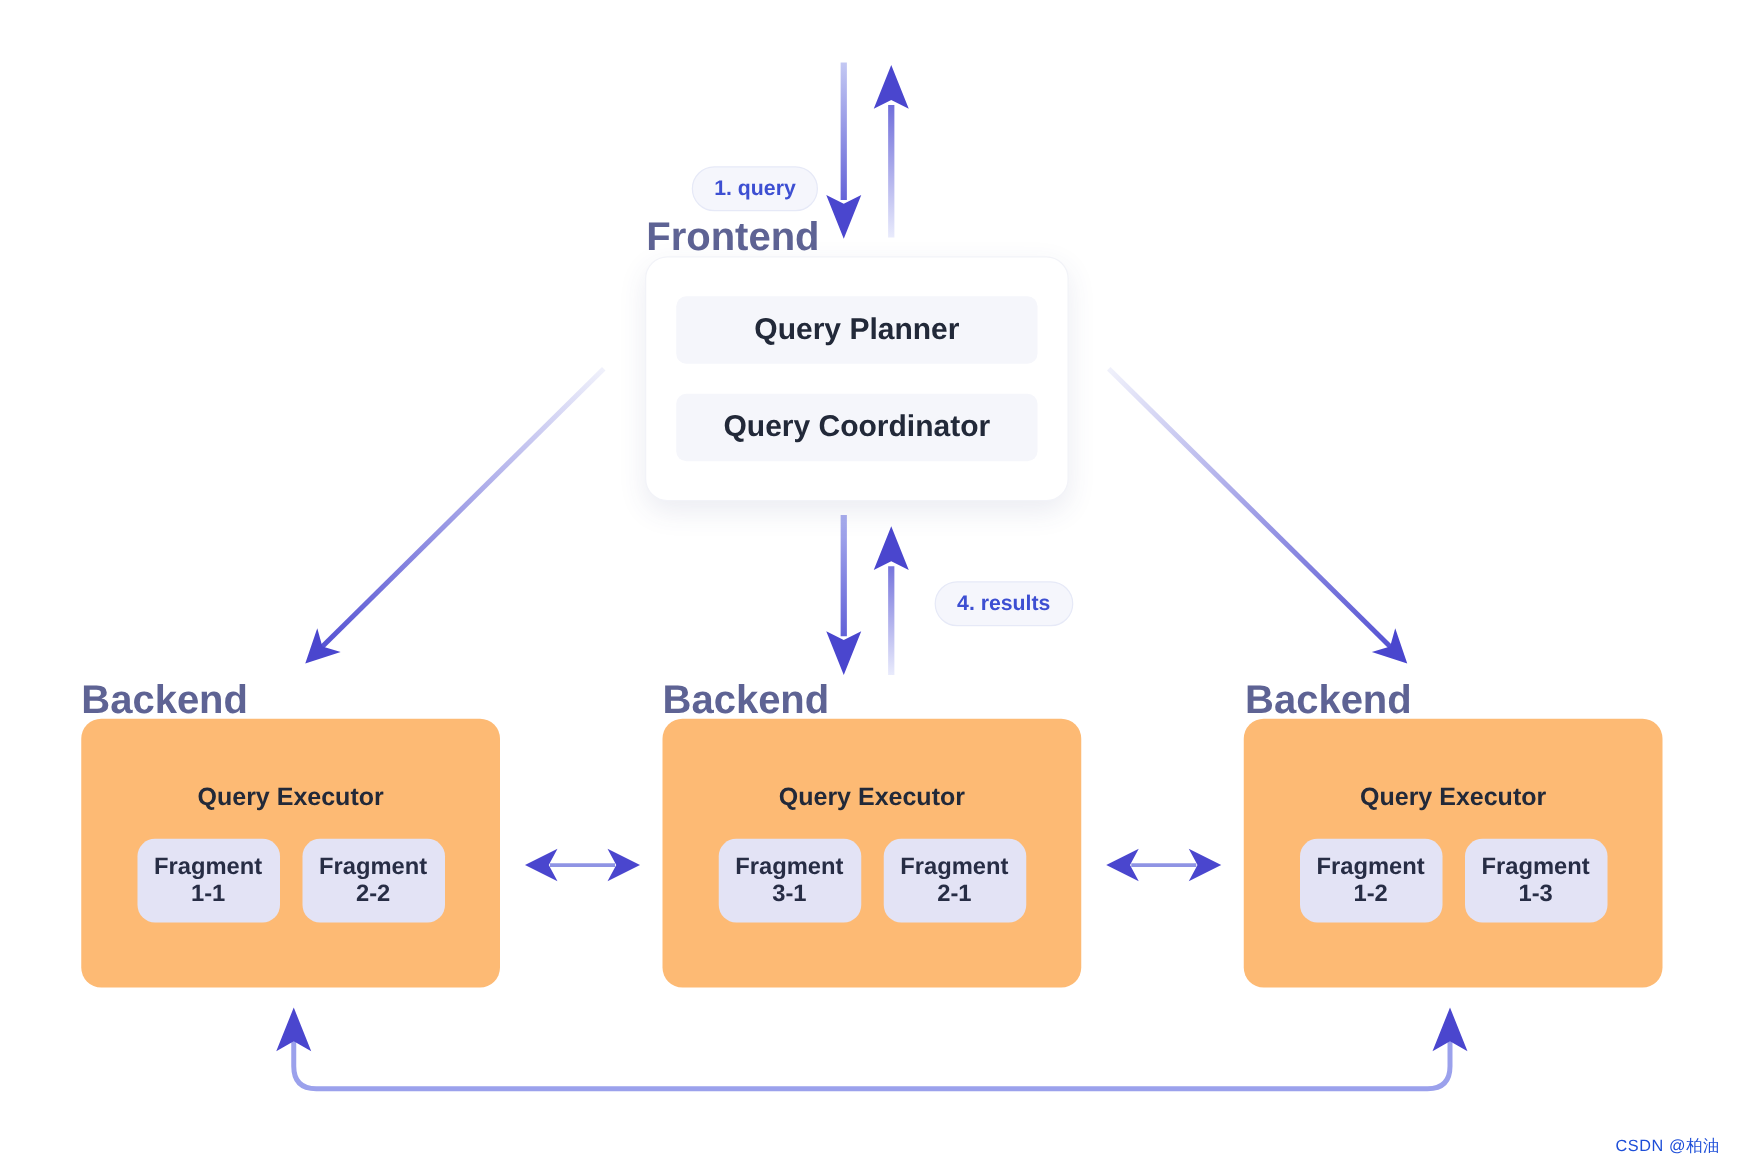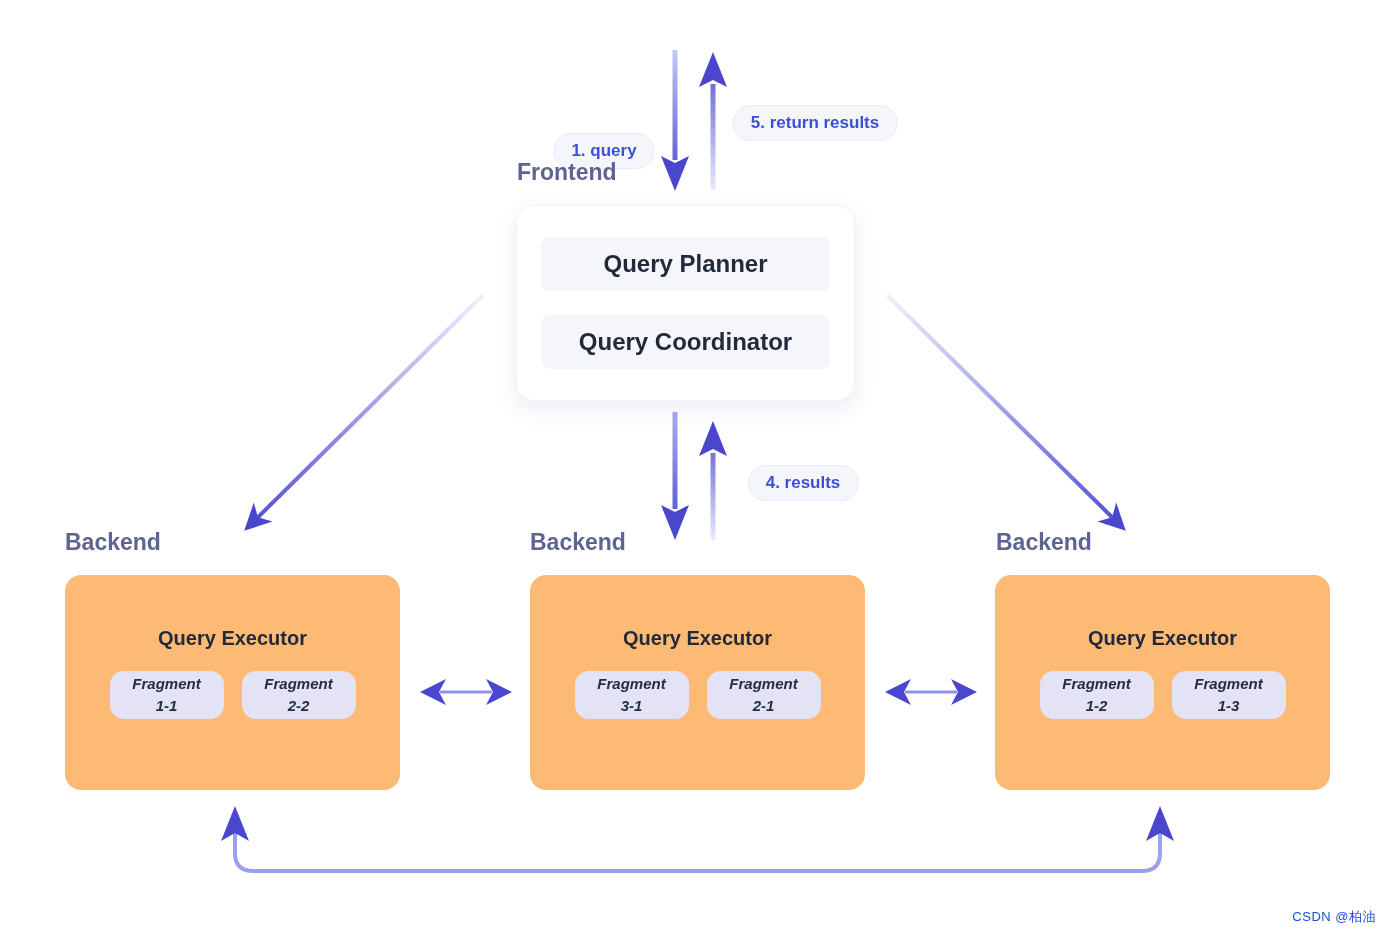--- a/index.html
+++ b/index.html
@@ -24,24 +24,25 @@
     border: 1px solid #e6e9f7;
     border-radius: 20px;
     padding: 7px 17px;
     font-size: 17px;
     font-weight: 700;
     color: #3d4fd2;
     white-space: nowrap;
   }
   .zone-title {
     position: absolute;
-    font-size: 23px;
+    font-size: 32px;
     font-weight: 700;
     color: #5e6394;
     white-space: nowrap;
+    margin-top: 12px;
   }
   .frontend-card {
     position: absolute;
     left: 516px; top: 205px;
     width: 339px; height: 196px;
     background: #ffffff;
     border: 1px solid #f2f3f8;
     border-radius: 18px;
     box-shadow: 0 8px 22px rgba(60, 70, 130, 0.10);
     box-sizing: border-box;
@@ -76,32 +77,31 @@
     font-weight: 700;
     color: #222939;
     margin-bottom: 21px;
   }
   .fragment-row {
     display: flex;
     justify-content: center;
     gap: 18px;
   }
   .fragment {
-    width: 114px; height: 48px;
+    width: 114px; height: 67px;
     background: #e3e3f5;
     border-radius: 14px;
     display: flex;
     flex-direction: column;
     align-items: center;
     justify-content: center;
-    font-size: 15px;
+    font-size: 19px;
     font-weight: 700;
     color: #272d45;
     line-height: 22px;
-    font-style: italic;
   }
   .watermark {
     position: absolute;
     right: 14px;
     top: 908px;
     font-size: 13px;
     color: #1d4ed8;
     letter-spacing: 0.5px;
   }
 </style>
@@ -182,21 +182,20 @@
     </g>
 
     <g>
       <path d="M235,812 L235,853 Q235,871 253,871 L1142,871 Q1160,871 1160,853 L1160,812" fill="none" stroke="#9ba1ec" stroke-width="4"></path>
       <path d="M235,806 L249,841 L235,833 L221,841 Z" fill="#4a46ce"></path>
       <path d="M1160,806 L1174,841 L1160,833 L1146,841 Z" fill="#4a46ce"></path>
     </g>
   </svg>
 
   <div class="pill" style="left:604px; top:105px;margin-top:28px;">1. query</div>
-  <div class="pill" style="left:815px; top:105px;">5. return results</div>
   <div class="pill" style="left:803px; top:465px;">4. results</div>
 
   <div class="zone-title" style="left:517px; top:159px;">Frontend</div>
 
   <div class="frontend-card">
     <div class="fe-component">Query Planner</div>
     <div class="fe-component">Query Coordinator</div>
   </div>
 
   <div class="zone-title" style="left:65px; top:529px;">Backend</div>

